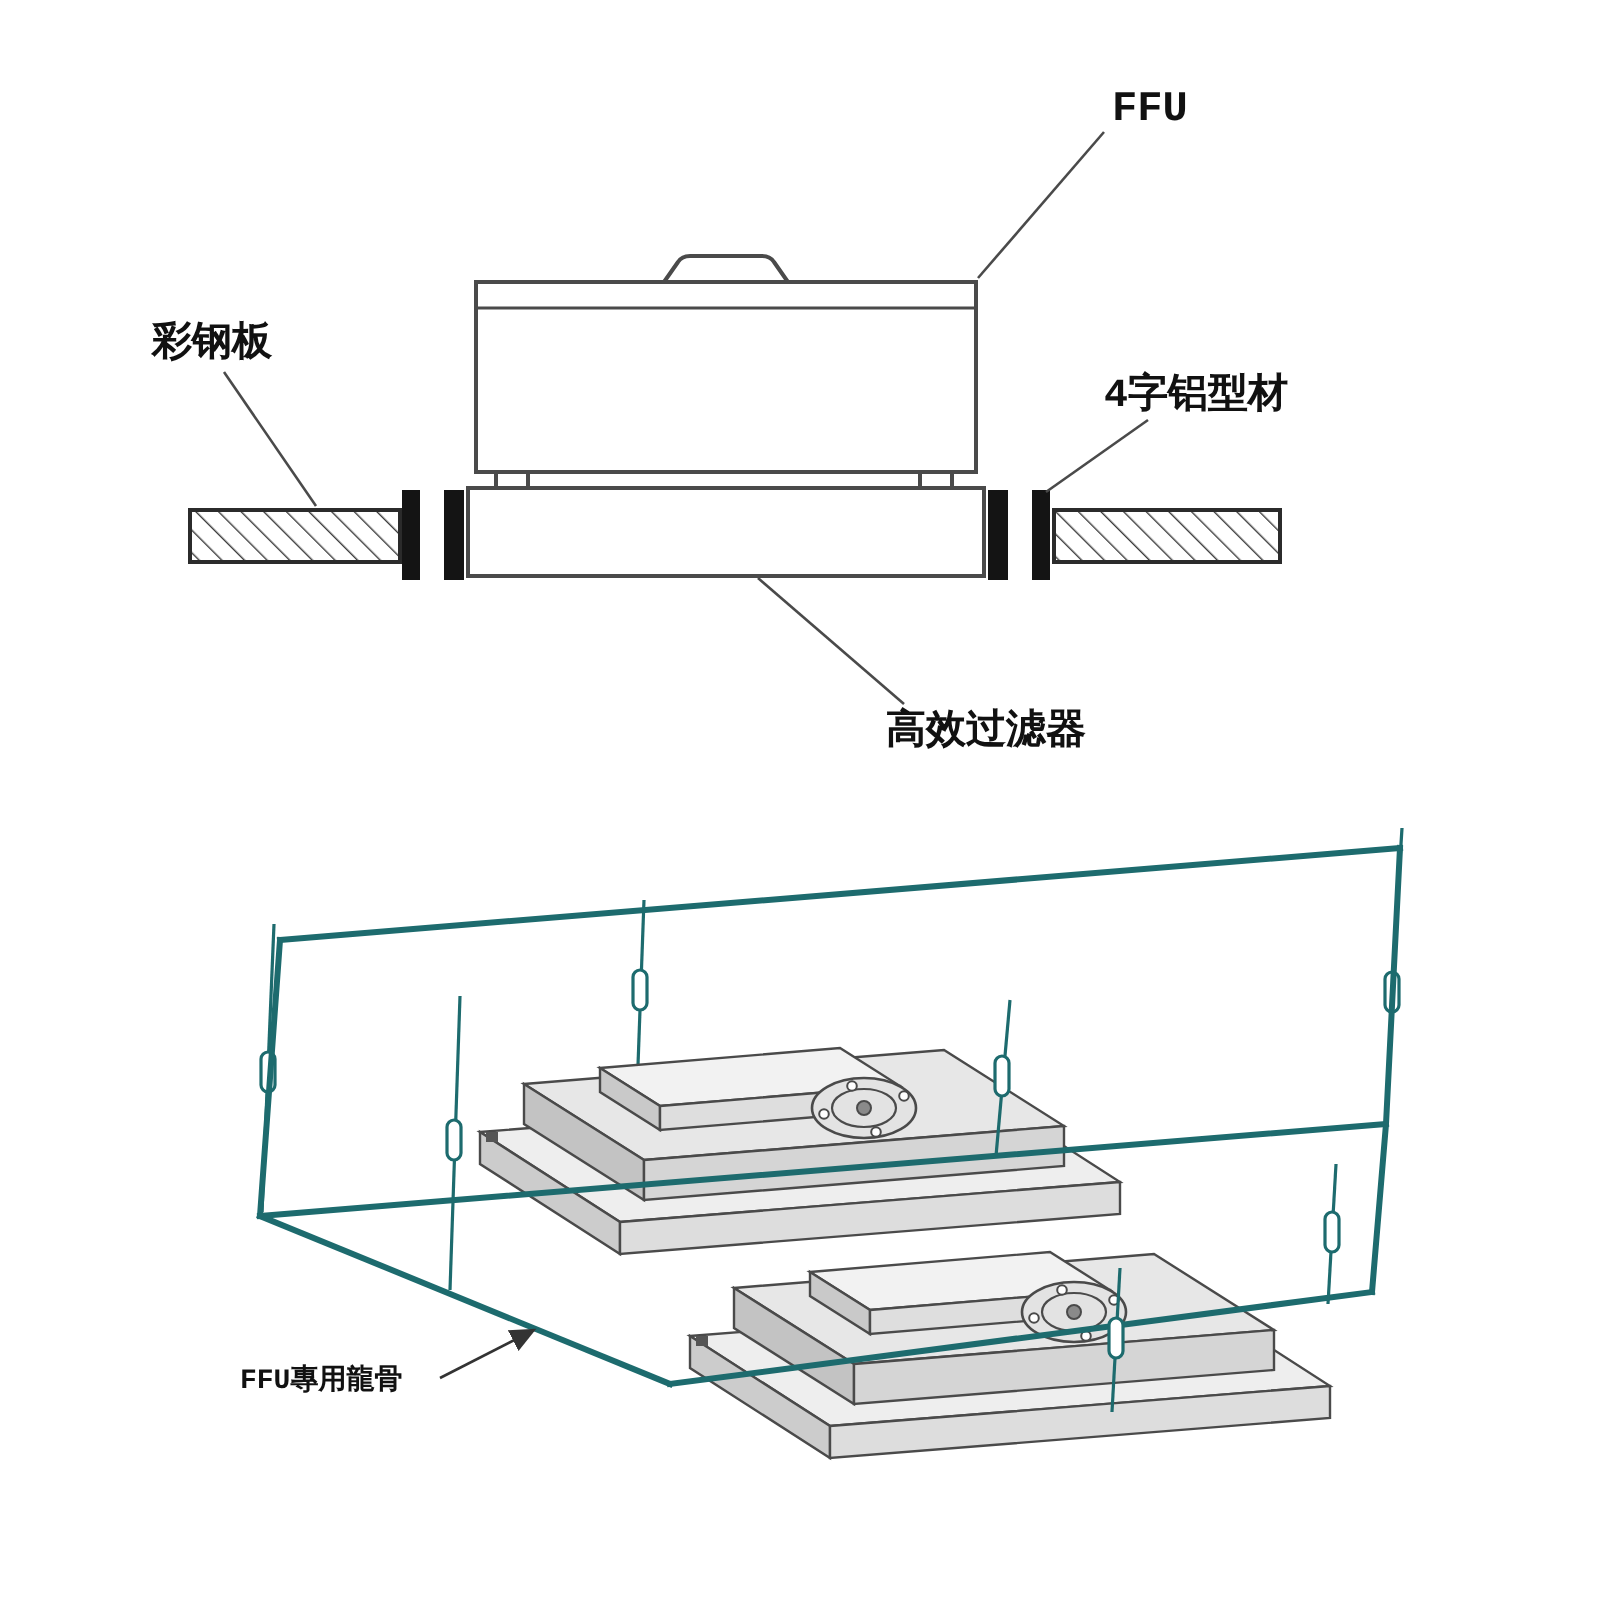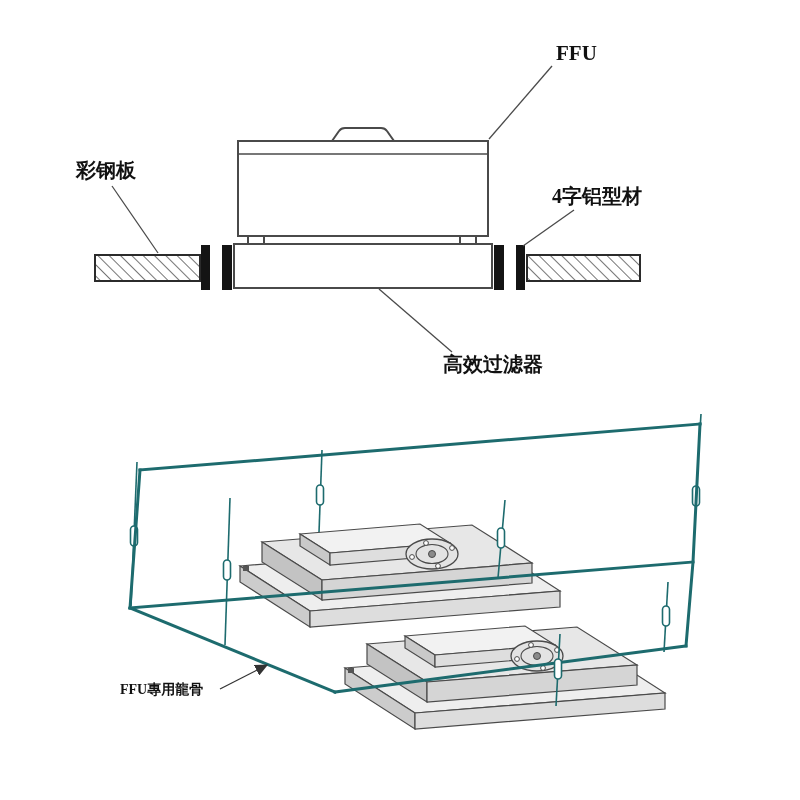--- a/index.html
+++ b/index.html
@@ -1,17 +1,17 @@
 <!DOCTYPE html>
 <html><head>
 <meta charset="utf-8">
 <style>
   html,body{margin:0;padding:0;background:#ffffff;}
   .canvas{position:relative;width:800px;height:756px;background:#ffffff;overflow:hidden;
-          font-family:Liberation Serif, serif;}
+          font-family:Liberation Mono, monospace;}
   svg{display:block;}
   
   .outl{fill:#ffffff;stroke:#4a4a4a;stroke-width:2;}
   .thin{fill:none;stroke:#4a4a4a;stroke-width:1.6;}
   .leader{fill:none;stroke:#4a4a4a;stroke-width:1.3;}
   .blackbar{fill:#141414;stroke:none;}
   .hatched{fill:url(#hatch);stroke:#2b2b2b;stroke-width:2;}
   .cadtext{fill:#111111;font-weight:700;font-size:20px;}
   .cadtext-en{fill:#111111;font-weight:700;font-size:21px;}
   .smalltext{fill:#111111;font-weight:600;font-size:14px;}

